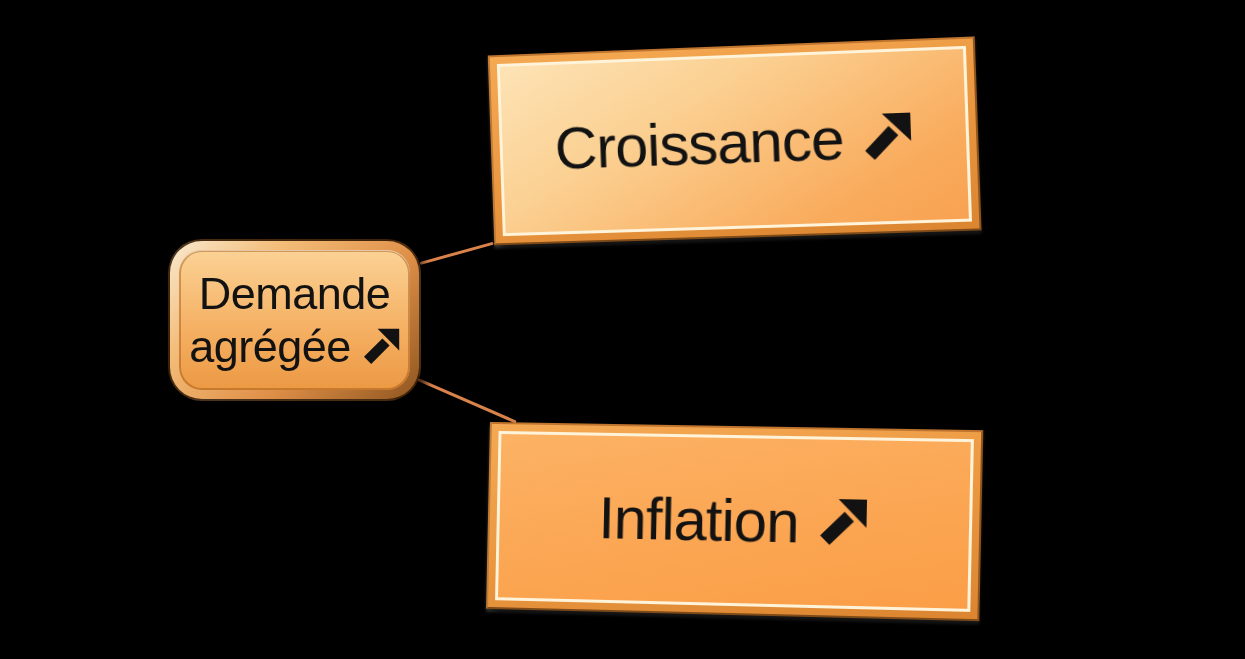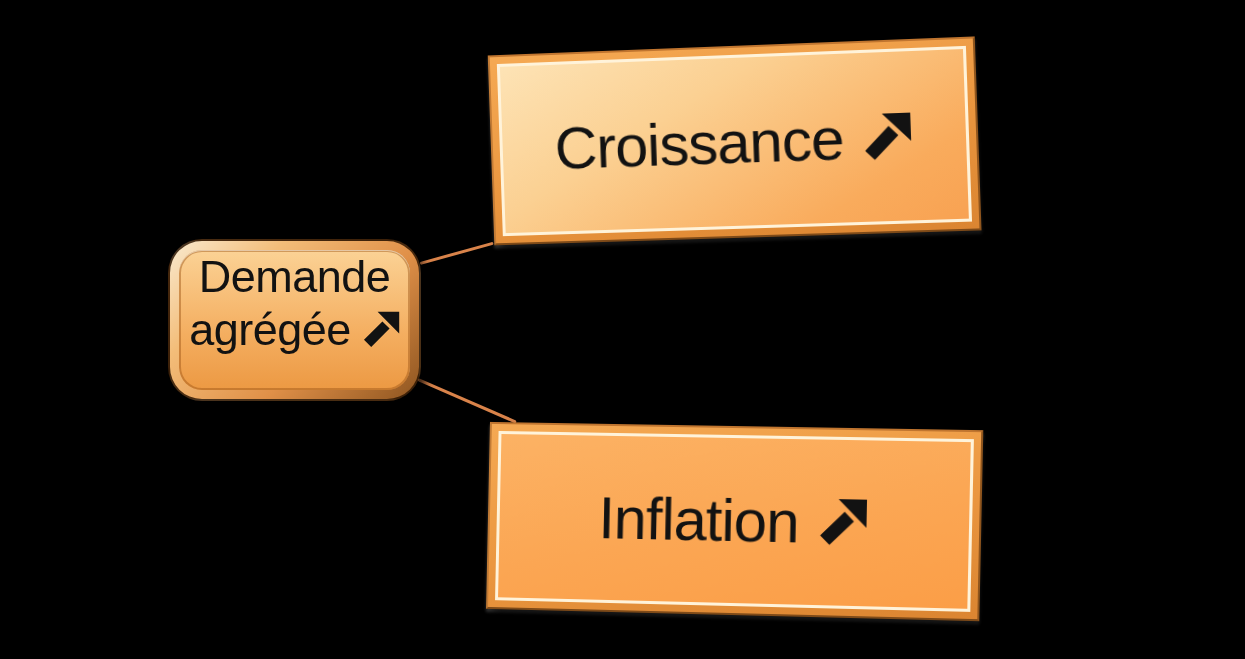--- a/index.html
+++ b/index.html
@@ -65,21 +65,21 @@
     background:linear-gradient(135deg,#f9ead0 0%,#f3bd79 28%,#e09048 62%,#8e5520 100%);
     border:2px solid rgba(45,22,4,0.85);
     box-shadow:6px 7px 9px rgba(0,0,0,0.7);
   }
   .chip-fill{
     width:100%;height:100%;
     box-sizing:border-box;
     border-radius:23px;
     background:linear-gradient(180deg,#fbd295 0%,#f4ae60 60%,#ec9943 100%);
     box-shadow:inset 0 1px 0 rgba(255,255,255,0.45), inset 0 0 0 2px rgba(155,85,22,0.45);
-    display:flex;justify-content:center;
+    display:flex;align-items:center;justify-content:center;
   }
   .chip .text-block{white-space:normal;line-height:1.18;}
   .chip-label{
     font-size:45px;letter-spacing:-0.5px;
     color:var(--text,#121212);
   }
 
   
   .arrow{fill:var(--text,#121212);}
   .arrow-big{width:52px;height:52px;vertical-align:-7px;margin-left:16px;}

